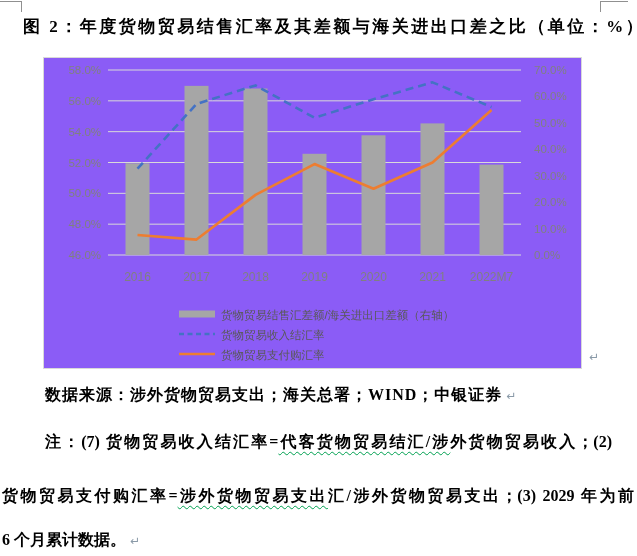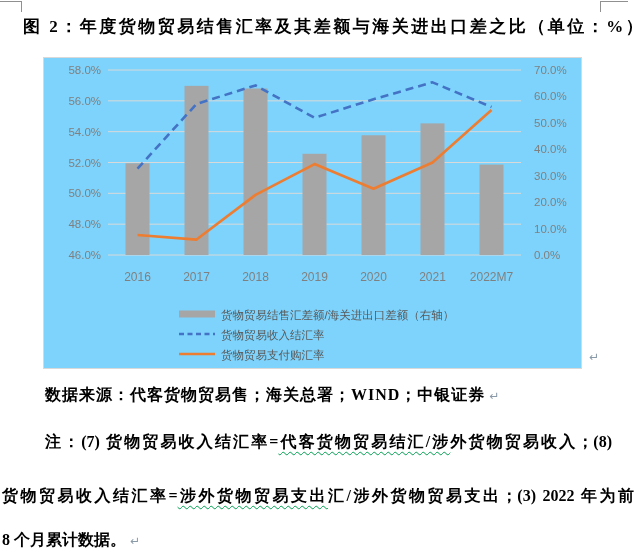--- a/index.html
+++ b/index.html
@@ -9,21 +9,21 @@
   }
   .corner-tl { position:absolute; left:0; top:1px; width:21px; height:10px;
     border-top:1px solid #909090; border-right:1px solid #909090; }
   .corner-tr { position:absolute; left:600px; top:1px; width:27px; height:10px;
     border-top:1px solid #909090; border-left:1px solid #909090; }
   .fig-title { position:absolute; left:23px; top:15px; font-size:17px; font-weight:bold;
     letter-spacing:2.5px; white-space:nowrap; }
   .para-mark { color:#8a9aa8; font-weight:normal; font-size:12px; letter-spacing:0;
     font-family:"DejaVu Sans", sans-serif; margin-left:4px; }
   .chart-frame { position:absolute; left:43px; top:57px; width:539px; height:312px;
-    border:1px solid #D9D9D9; background:#7dd3fc; box-sizing:border-box; }
+    border:1px solid #D9D9D9; background:#8b5cf6; box-sizing:border-box; }
   .chart-mark { position:absolute; left:585px; top:350px; font-size:12px;
     color:#8a9aa8; font-family:"DejaVu Sans", sans-serif; }
   .source-line { position:absolute; left:45px; top:385px; font-size:16px;
     font-weight:bold; letter-spacing:1px; white-space:nowrap; }
   .note { position:absolute; font-size:16px; font-weight:bold; line-height:21px; }
   .note-1 { left:45px; top:431px; width:567px; text-align:justify; text-align-last:justify; }
   .note-2 { left:2px;  top:485px; width:632px; text-align:justify; text-align-last:justify; }
   .note-3 { left:2px;  top:529px; white-space:nowrap; }
   .wavy { text-decoration:underline; text-decoration-style:wavy;
     text-decoration-color:#00A050; text-decoration-thickness:1px; text-underline-offset:4px; }
@@ -80,17 +80,17 @@
       <rect x="135" y="252.5" width="36" height="7" fill="#A6A6A6"></rect>
       <text x="177" y="260.5" font-size="11.5" fill="#595959">货物贸易结售汇差额/海关进出口差额（右轴）</text>
       <line x1="135" y1="276" x2="171" y2="276" stroke="#4472C4" stroke-width="2.6" stroke-dasharray="5 3.5"></line>
       <text x="177" y="280.5" font-size="11.5" fill="#595959">货物贸易收入结汇率</text>
       <line x1="135" y1="296" x2="171" y2="296" stroke="#ED7D31" stroke-width="2.6"></line>
       <text x="177" y="300.5" font-size="11.5" fill="#595959">货物贸易支付购汇率</text>
     </svg>
 </div>
 <div class="chart-mark para-mark">↵</div>
 
-<div class="source-line"><span>数据来源：代客货物贸易售；海关总署；WIND；中银证券</span><span class="para-mark">↵</span></div>
+<div class="source-line"><span>数据来源：涉外货物贸易支出；海关总署；WIND；中银证券</span><span class="para-mark">↵</span></div>
 
-<div class="note note-1" id="note-line-1"><span>注：(7) 货物贸易收入结汇率=</span><span class="wavy">代客货物贸易结汇/涉</span><span>外货物贸易收入；(8)</span></div>
-<div class="note note-2" id="note-line-2"><span>货物贸易收入结汇率=</span><span class="wavy">涉外货物贸易支出</span><span>汇/涉外货物贸易支出；(3) 2022 年为前</span></div>
-<div class="note note-3" id="note-line-3"><span>8 个月累计数据。</span><span class="para-mark">↵</span></div>
+<div class="note note-1" id="note-line-1"><span>注：(7) 货物贸易收入结汇率=</span><span class="wavy">代客货物贸易结汇/涉</span><span>外货物贸易收入；(2)</span></div>
+<div class="note note-2" id="note-line-2"><span>货物贸易支付购汇率=</span><span class="wavy">涉外货物贸易支出</span><span>汇/涉外货物贸易支出；(3) 2029 年为前</span></div>
+<div class="note note-3" id="note-line-3"><span>6 个月累计数据。</span><span class="para-mark">↵</span></div>
 
 </body></html>

